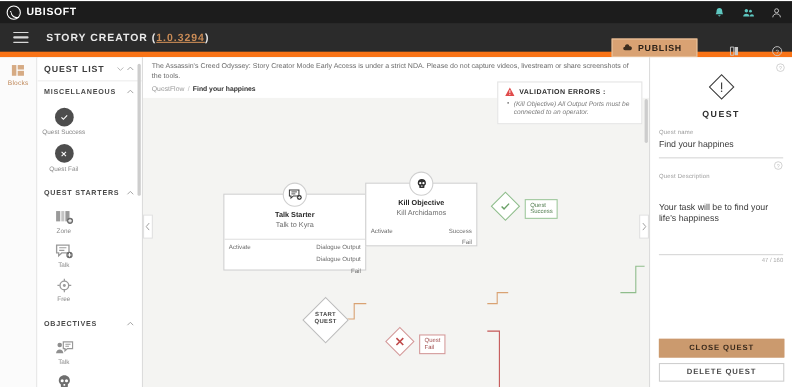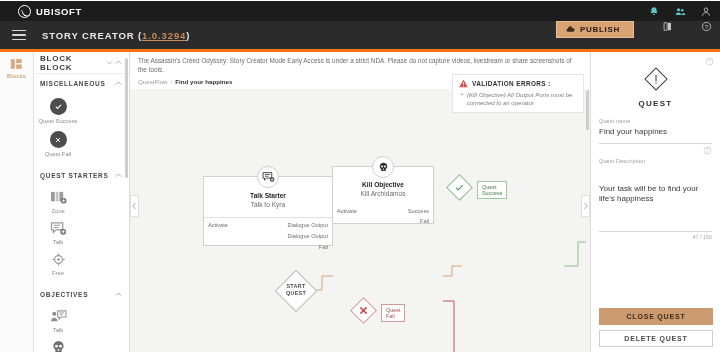--- a/index.html
+++ b/index.html
@@ -8,21 +8,21 @@
     width: 720px; height: 352px;
     overflow: hidden;
     font-family: "Liberation Sans", sans-serif;
     background: #ffffff;
   }
   #app { position: relative; width: 720px; height: 352px; overflow: hidden; }
 
   
   .brandbar {
     position: absolute; top: 1px; left: 0; width: 720px; height: 21px;
-    background: #1c1c1c; display: flex; align-items: center; padding-left: 12px;
+    background: #1c1c1c; display: flex; align-items: center;
   }
   .brand-logo { display: flex; align-items: center; margin-left: 6px; }
   .brand-swirl {
     width: 13px; height: 13px; border-radius: 50%;
     border: 1.4px solid #ffffff; position: relative; margin-right: 5px;
   }
   .brand-swirl::after {
     content: ""; position: absolute; left: 3px; top: 2.5px;
     width: 6px; height: 7px; border-left: 1.4px solid #fff;
     border-bottom: 1.4px solid #fff; border-radius: 0 0 0 6px;
@@ -34,32 +34,32 @@
   .brand-icons {
     position: absolute; right: 8px; top: 0; height: 21px;
     display: flex; align-items: center; gap: 14px;
   }
   .bi { width: 12px; height: 12px; display: block; }
 
   
   .appheader {
     position: absolute; top: 21px; left: 0; width: 720px; height: 31px;
     background: #2b2b2b; display: flex; align-items: center;
-    border-bottom: 3px solid #f97316;
+    border-bottom: 5px solid #f97316;
   }
   .burger { margin-left: 12px; width: 14px; display: flex; flex-direction: column; gap: 3px; cursor: pointer;}
   .burger span { display: block; height: 1.6px; background: #d8d8d8; border-radius: 1px; }
   .app-title {
     margin-left: 16px; color: #e9e9e9; font-size: 9.5px;
     font-weight: bold; letter-spacing: .9px;
   }
   .app-version { color: #c98b56; text-decoration: underline; font-weight: bold; }
   .header-right {
     position: absolute; right: 8px; top: 0; height: 31px;
-    display: flex; align-items: flex-start; gap: 28px;
+    display: flex; align-items: flex-end; gap: 28px;
   }
   .publish-btn {
     background: #d9a273; color: #2b2017; border: 1px solid #e7c09b;
     height: 17px; padding: 0 13px 0 9px; display: flex; align-items: center; gap: 5px;
     font-size: 8px; font-weight: bold; letter-spacing: .7px; cursor: pointer;
   }
 
   
   .rail {
     position: absolute; top: 52px; left: 0; width: 34px; height: 300px;
@@ -261,21 +261,21 @@
         <rect x="1" y="1" width="5" height="12" fill="#d6ab84"></rect>
         <rect x="7.5" y="1" width="7" height="5" fill="#d6ab84"></rect>
         <rect x="7.5" y="7.5" width="7" height="5.5" fill="#d6ab84"></rect>
       </svg>
       <span class="rail-label">Blocks</span>
     </div>
   </div>
 
   <div class="blocklist">
     <div class="bl-head">
-      <span class="bl-title">BLOCK BLOCK</span>
+      <span class="bl-title">QUEST LIST</span>
       <svg class="chev" viewBox="0 0 12 12">
         <path d="M2.5 4.5 6 8l3.5-3.5" fill="none" stroke="#b0b0b0" stroke-width="1.1"></path>
       </svg>
       <svg class="chev" viewBox="0 0 12 12">
         <path d="M2.5 7.5 6 4l3.5 3.5" fill="none" stroke="#9a9a9a" stroke-width="1.1"></path>
       </svg>
     </div>
 
     <div class="bl-section-head">
       <span class="sh-label">MISCELLANEOUS</span>

